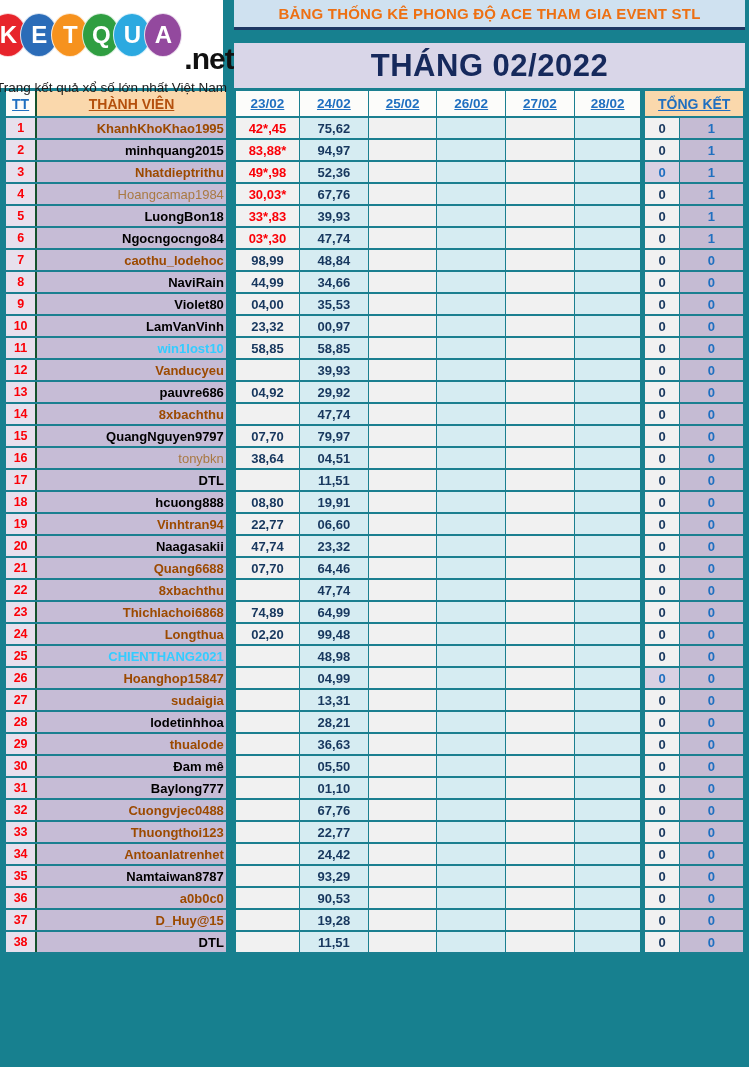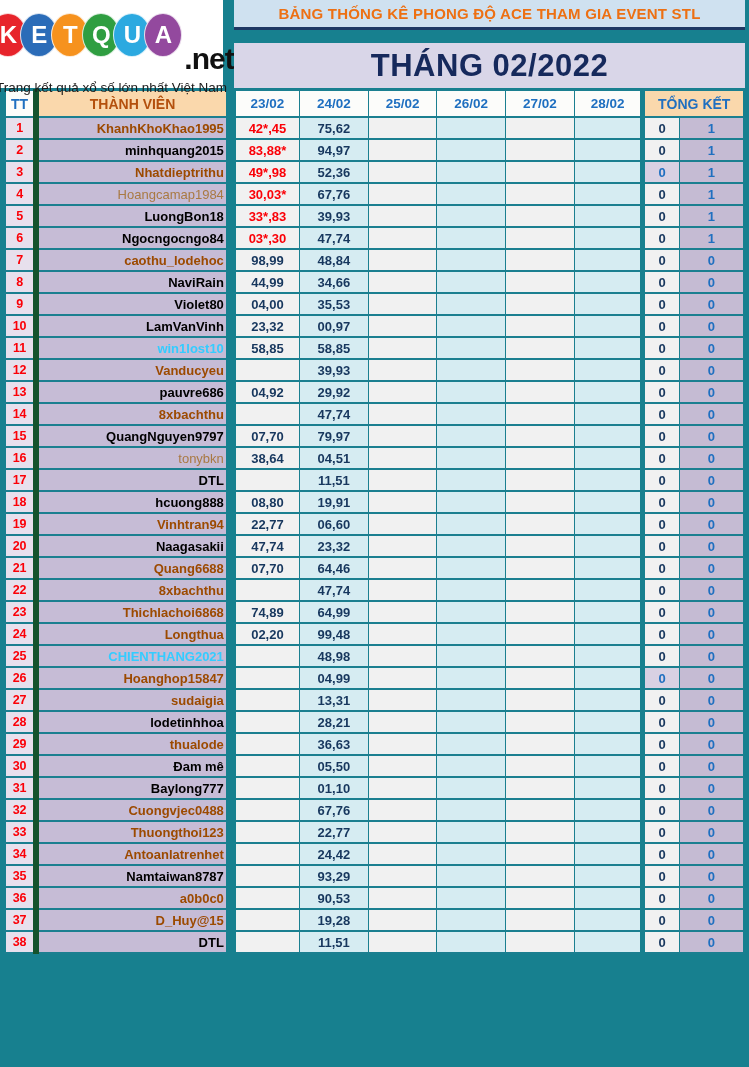--- a/index.html
+++ b/index.html
@@ -47,29 +47,29 @@
     border-collapse:collapse;width:100%;table-layout:fixed;
     border:2px solid #17808F;
   }
   th,td{
     border:1px solid #1B7F90;
     border-top-width:2px;border-bottom-width:2px;
     padding:0 2px;overflow:hidden;white-space:nowrap;
     font-size:13px;font-weight:bold;text-align:center;
     box-sizing:border-box;
   }
-  th{height:27px;}
+  th{height:27px;text-decoration:underline;}
   td{height:22px;}
   col.w-tt{width:30px;} col.w-name{width:187px;}
   col.w-d{width:66px;} col.w-tk1{width:35px;} col.w-tk2{width:62px;}
 
   
   .sep-left{border-left:10px solid #17808F;}
   .sep-left2{border-left:5px solid #17808F;}
-  .c-name,.h-name{border-left:6px solid #14532d;}
+  .c-name,.h-name{border-left:2px solid #14532d;}
 
   
   .h-tt{background:#FCFCFA;color:#1F6FC0;font-size:14px;}
   .h-name{background:#FAD8AC;color:#B4500D;font-size:14px;}
   .h-date{background:#FCFCFA;color:#1F6FC0;font-size:13.5px;}
   .h-total{background:#FAD8AC;color:#1F6FC0;font-size:14px;}
 
   
   .c-tt{background:#E7E0ED;color:#FB0007;font-size:12.5px;}
   .c-name{background:#C6BCD6;color:#000;text-align:right;}

